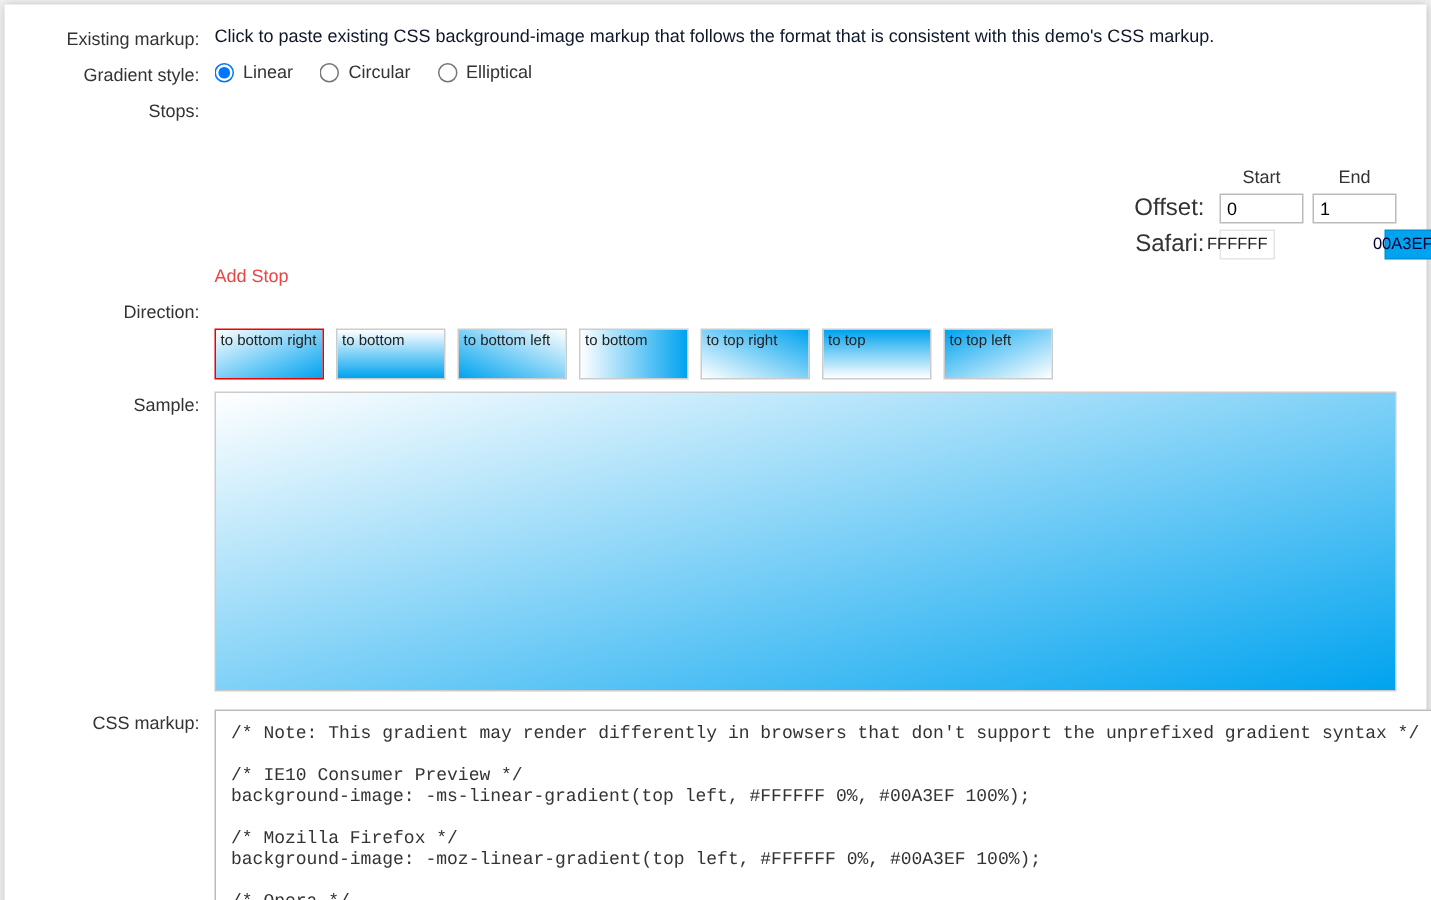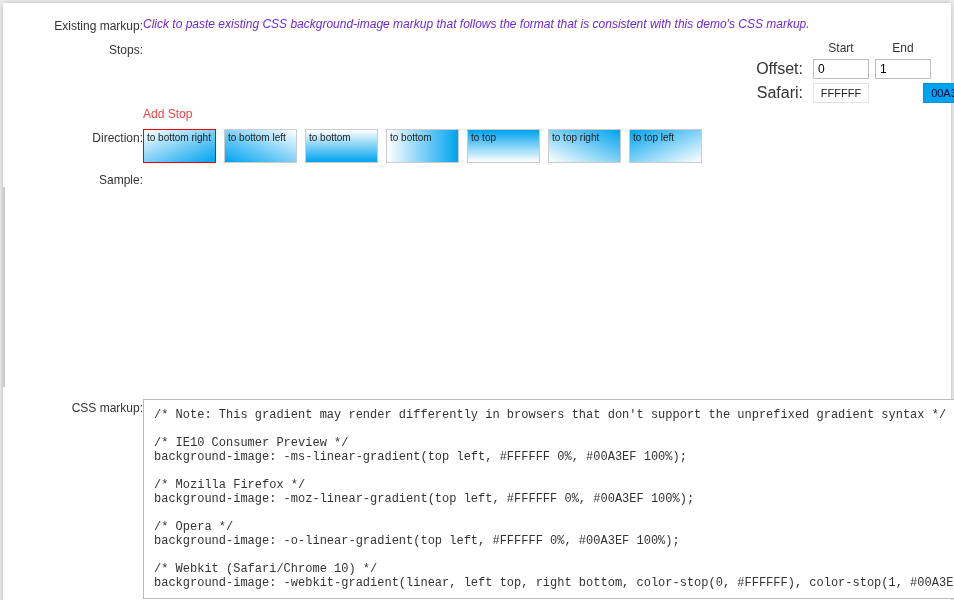--- a/index.html
+++ b/index.html
@@ -20,62 +20,62 @@
   }
   .row {
     display: flex;
     align-items: flex-start;
     margin-bottom: 8px;
   }
   .label {
     width: 140px;
     min-width: 140px;
     text-align: right;
+    padding-right: 10px;
     font-size: 12px;
     padding-top: 2px;
   }
   .content { flex: 1; }
   .link-ital {
-    color: #6d28d9;
-    font-style: italic;
+    color: #0f172a;
     cursor: pointer;
   }
   .radios { display: flex; gap: 18px; align-items: center; }
   .radios label { display: flex; align-items: center; gap: 4px; cursor: pointer; }
   .radios input { margin: 0 2px 0 0; }
 
   
   .stops-table {
     display: grid;
     grid-template-columns: auto 56px 56px;
     gap: 4px 6px;
     align-items: center;
   }
   .stops-table .spacer { }
-  .stops-table .hd { font-size: 12px; text-align: center; }
+  .stops-table .hd { font-size: 12px; text-align: center; margin-top: 46px; }
   .stops-table .rlabel { text-align: right; font-size: 16px; padding-right: 4px; }
   .stops-table input[type=text] {
     width: 56px; height: 20px;
     border: 1px solid #bbb;
     padding: 1px 4px;
     font-size: 12px;
     font-family: inherit;
   }
   .color-swatch {
-    width: 56px; height: 20px;
-    display: flex; align-items: center; justify-content: center;
+    width: 37px; height: 20px;
+    display: flex; align-items: center; justify-content: flex-end;
     padding: 2px 4px;
     font-size: 11px;
     border: 1px solid rgba(0,0,0,0.1);
     cursor: pointer;
   }
   .add-stop { color: #ef4444; cursor: pointer; margin-top: 4px; display: inline-block; }
 
   
-  .dir-thumbs { display: flex; gap: 8px; }
+  .dir-thumbs { display: flex; gap: 8px; margin-top: 20px; }
   .thumb {
     width: 73px; height: 34px;
     border: 1px solid #ccc;
     padding: 2px 3px;
     font-size: 10px;
     line-height: 11px;
     cursor: pointer;
     color: #222;
   }
   .thumb.selected { border: 1px solid #e00; }
@@ -112,20 +112,37 @@
 
 <div class="panel">
 
   <div class="row">
     <div class="label">Existing markup:</div>
     <div class="content">
       <span class="link-ital">Click to paste existing CSS background-image markup that follows the format that is consistent with this demo's CSS markup.</span>
     </div>
   </div>
 
+  <div class="row">
+    <div class="label">Gradient style:</div>
+    <div class="content radios">
+      <label>
+        <input type="radio" name="gstyle" checked="" style="">
+        <span>Linear</span>
+      </label>
+      <label>
+        <input type="radio" name="gstyle" style="">
+        <span>Circular</span>
+      </label>
+      <label>
+        <input type="radio" name="gstyle" style="">
+        <span>Elliptical</span>
+      </label>
+    </div>
+  </div>
 
   <div class="row">
     <div class="label">Stops:</div>
     <div class="content">
       <div class="stops-table">
         <div class="spacer"></div>
         <div class="hd">Start</div>
         <div class="hd">End</div>
 
         <div class="rlabel">Offset:</div>
@@ -142,31 +159,31 @@
       </div>
       <span class="add-stop">Add Stop</span>
     </div>
   </div>
 
   <div class="row">
     <div class="label">Direction:</div>
     <div class="content">
       <div class="dir-thumbs" id="dir-thumbs">
           <div class="thumb g-bottom-right selected"><span>to bottom right</span></div>
+          <div class="thumb g-bottom"><span>to bottom</span></div>
           <div class="thumb g-bottom-left"><span>to bottom left</span></div>
-          <div class="thumb g-bottom"><span>to bottom</span></div>
           <div class="thumb g-right"><span>to bottom</span></div>
+          <div class="thumb g-top-right"><span>to top right</span></div>
           <div class="thumb g-top"><span>to top</span></div>
-          <div class="thumb g-top-right"><span>to top right</span></div>
           <div class="thumb g-top-left"><span>to top left</span></div>
         </div>
     </div>
   </div>
 
-  <div class="row" style="margin-top:4px;flex-direction:column;">
+  <div class="row" style="margin-top:4px;">
     <div class="label">Sample:</div>
     <div class="content">
       <div class="sample-box"></div>
     </div>
   </div>
 
   <div class="row" style="margin-top:12px;">
     <div class="label">CSS markup:</div>
     <div class="content">
       <div class="css-box">/* Note: This gradient may render differently in browsers that don't support the unprefixed gradient syntax */

